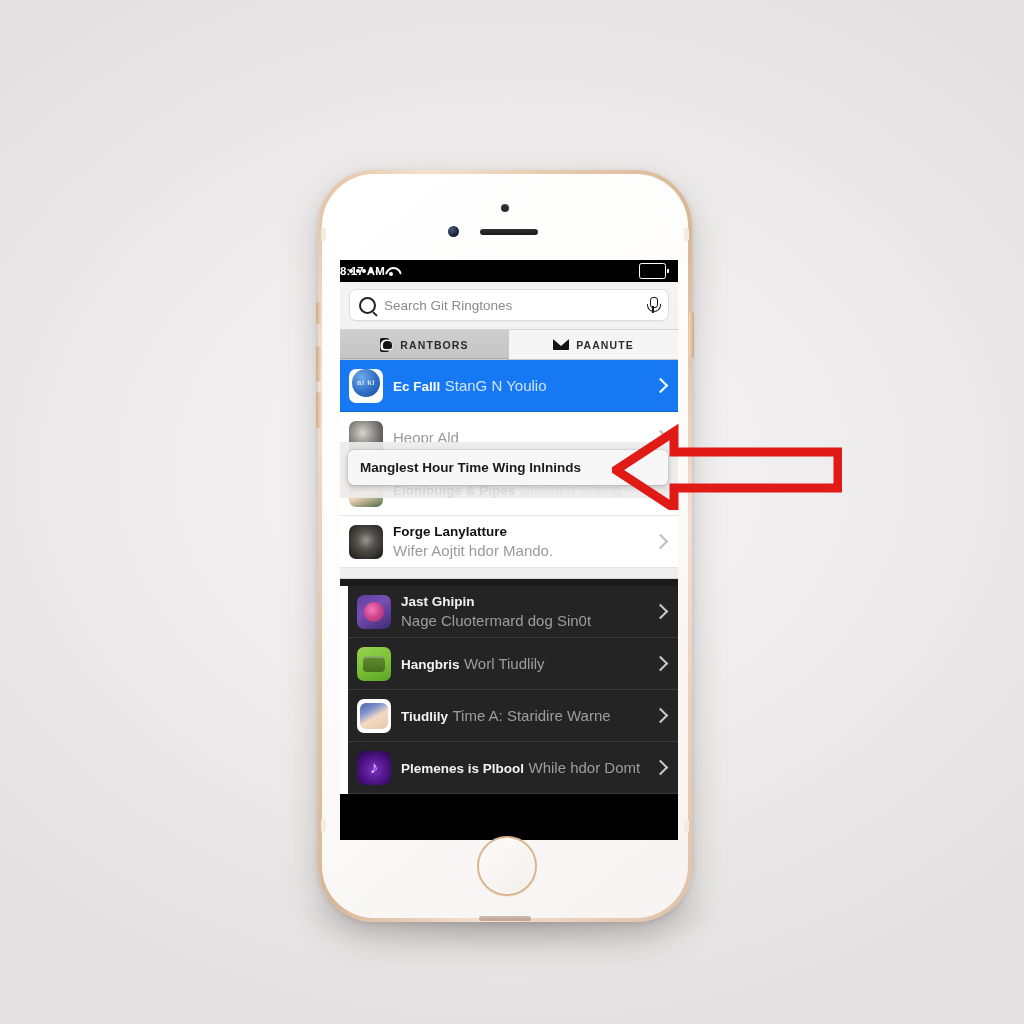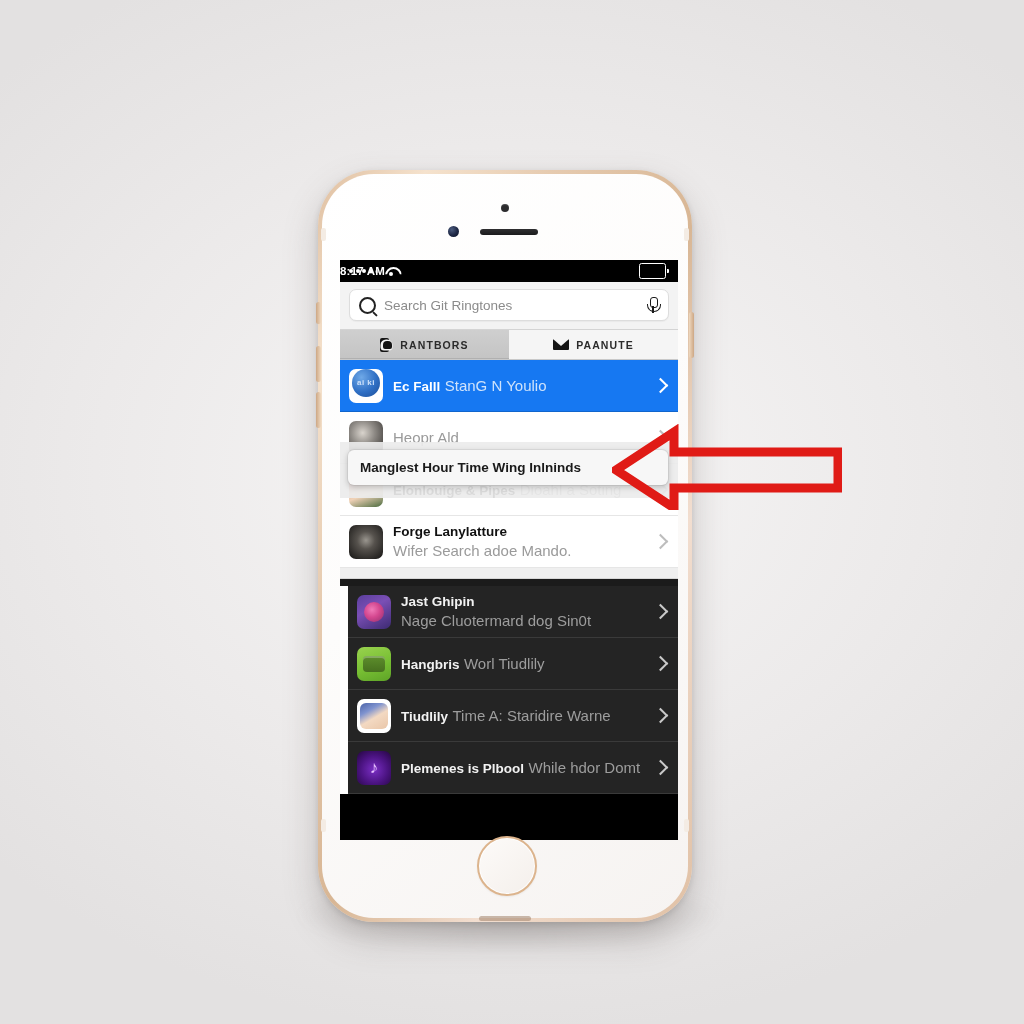--- a/index.html
+++ b/index.html
@@ -304,21 +304,21 @@
             <span class="t1">Elonlouige &amp; Pipes</span>
             <span class="t2">Dioahl a Soting</span>
           </span>
           <span class="chev"></span>
         </div>
 
         <div class="row">
           <span class="av photo-dark"></span>
           <span class="txt">
             <span class="t1">Forge Lanylatture</span>
-            <span class="t2">Wifer Search adoe Mandо.</span>
+            <span class="t2">Wifer Aojtit hdor Mandо.</span>
           </span>
           <span class="chev"></span>
         </div>
 
         <div class="section-gap"></div>
         <div class="dark-pad"></div>
 
         <div class="row dark">
           <span class="av purple-swirl">
               <span></span>

